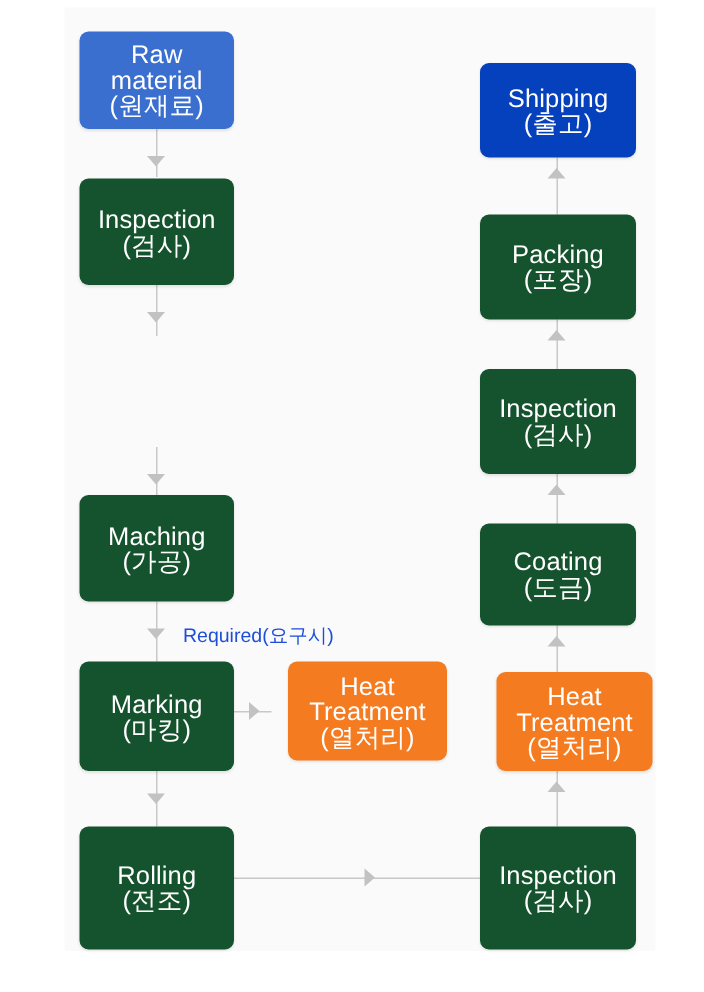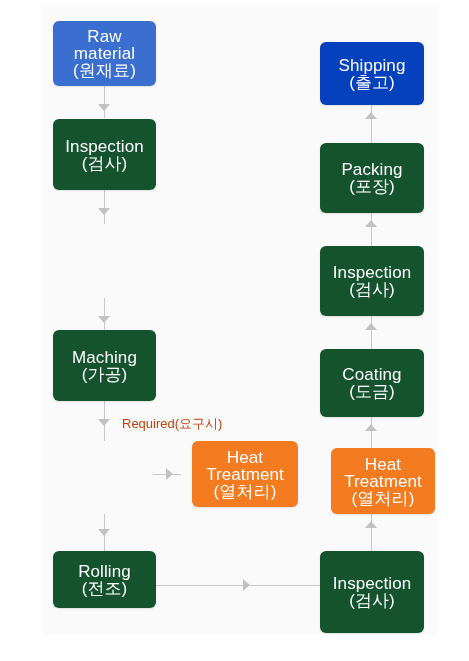--- a/index.html
+++ b/index.html
@@ -79,21 +79,21 @@
   .arrow.right {
     border-left: 7px solid #c2c2c2;
     border-top: 6px solid transparent;
     border-bottom: 6px solid transparent;
     border-right: 0;
   }
 
   .edge-label {
     position: absolute;
     font-size: 13px;
-    color: #c2410c;
+    color: #1d4ed8;
     white-space: nowrap;
     user-select: none;
   }
 </style>
 </head>
 <body>
 
 <div id="flow-canvas">
 
   <div class="panel"></div>
@@ -146,22 +146,26 @@
     <span class="en">Inspection</span>
     <span class="ko">(검사)</span>
   </div>
 
 
   <div class="node step" style="left:53px; top:330px; width:103px; height:71px;text-align:right;">
     <span class="en">Maching</span>
     <span class="ko">(가공)</span>
   </div>
 
-
-  <div class="node step" style="left:53px; top:551px; width:103px; height:57px;">
+  <div class="node step" style="left:53px; top:441px; width:103px; height:73px;">
+    <span class="en">Marking</span>
+    <span class="ko">(마킹)</span>
+  </div>
+
+  <div class="node step" style="left:53px; top:551px; width:103px; height:82px;">
     <span class="en">Rolling</span>
     <span class="ko">(전조)</span>
   </div>
 
   <div class="node heat" style="left:181px; top:441px; width:106px; height:66px;">
     <span class="en">Heat</span>
     <span class="en">Treatment</span>
     <span class="ko">(열처리)</span>
   </div>
 

